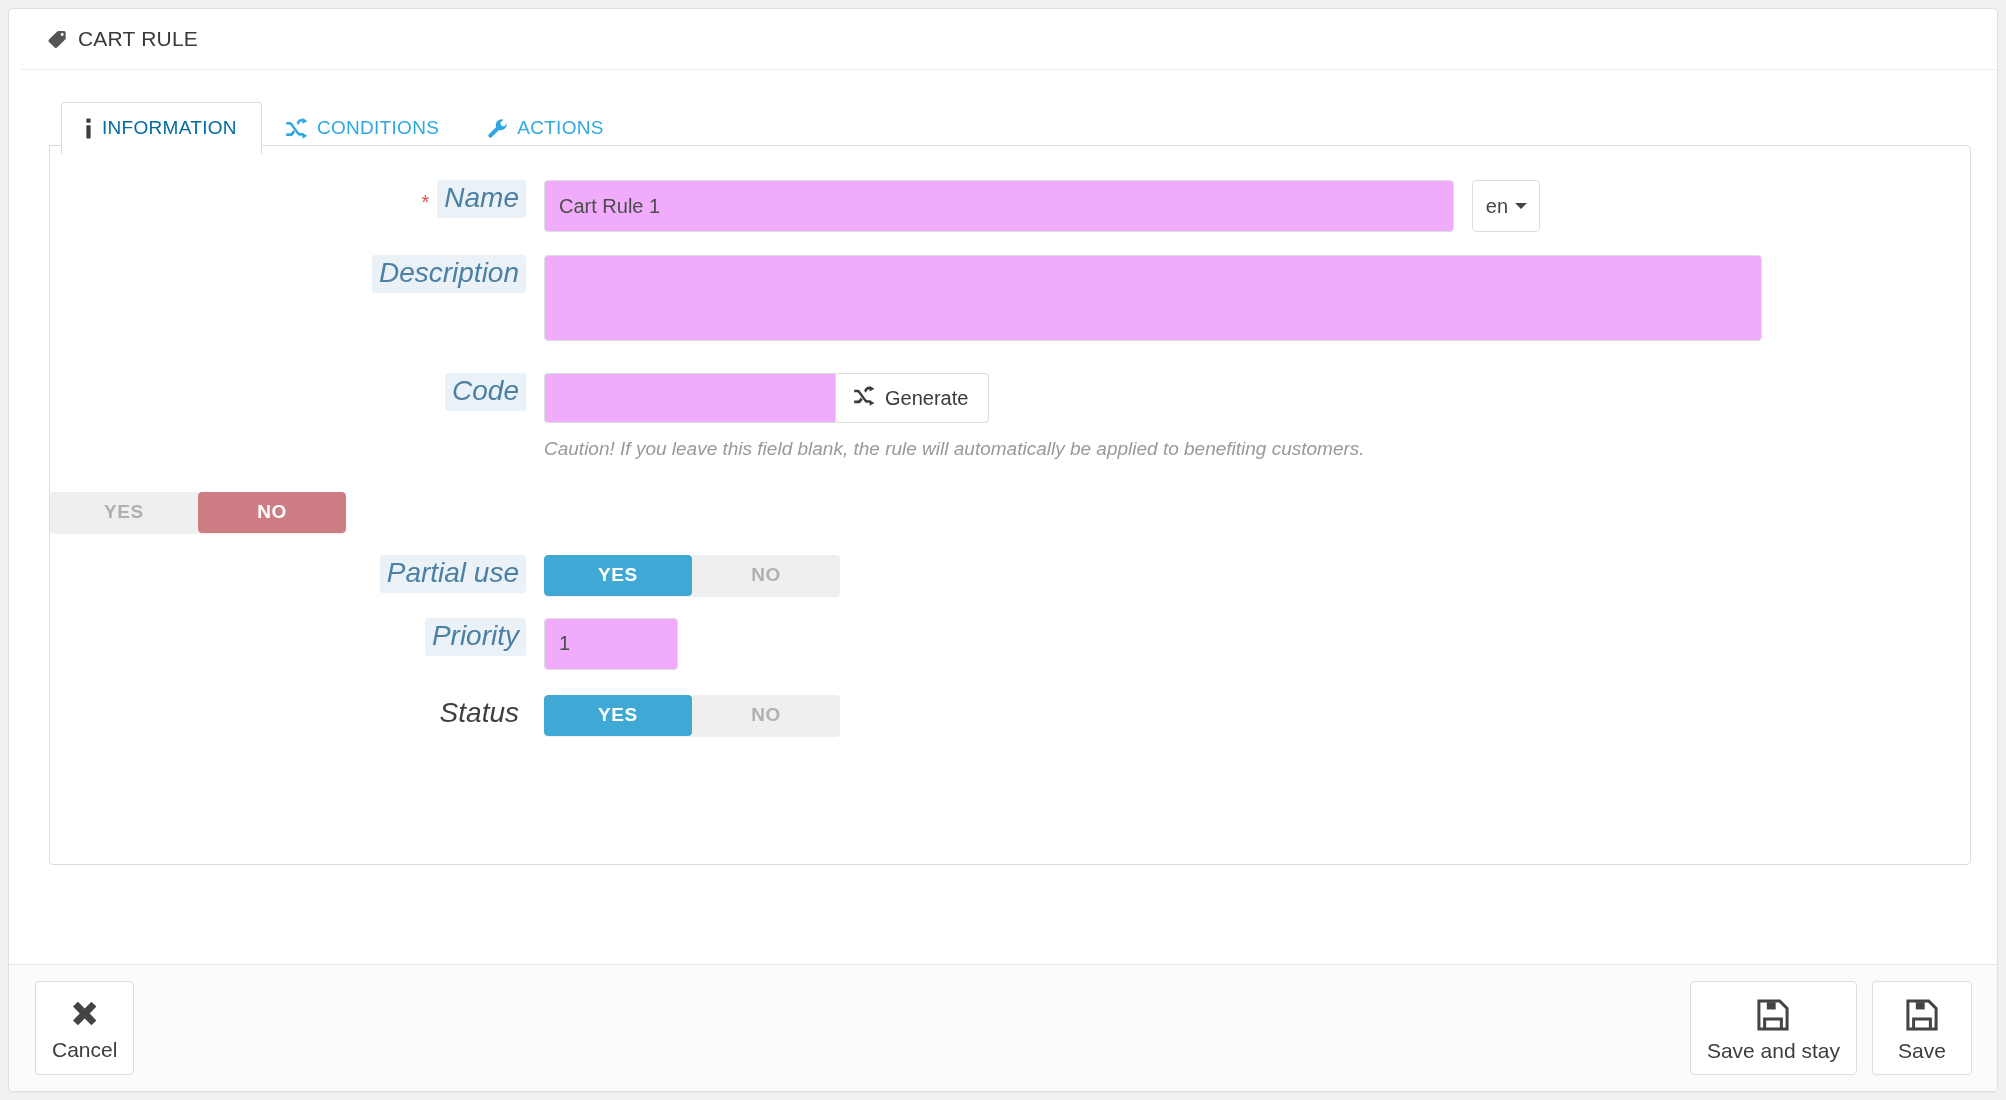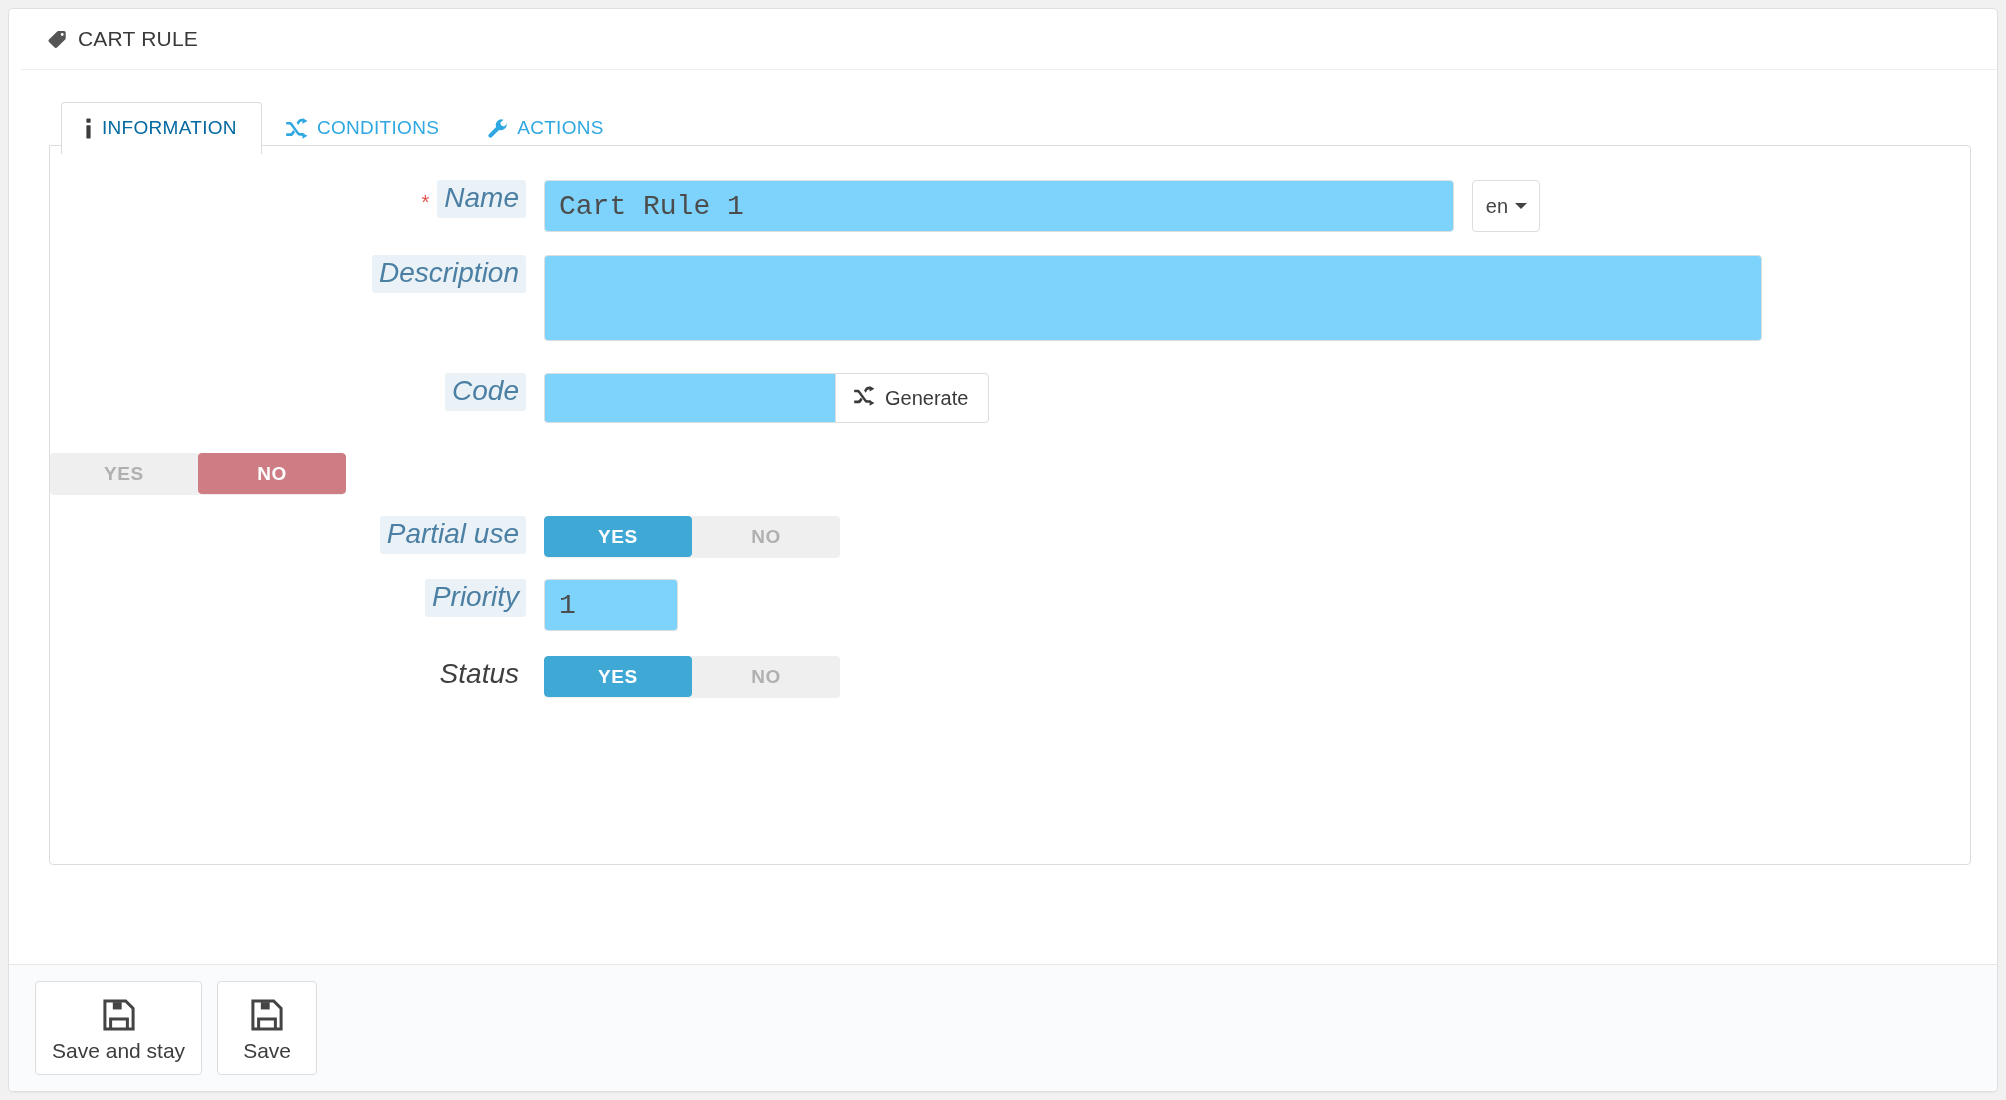--- a/index.html
+++ b/index.html
@@ -141,26 +141,26 @@
     font-style: italic;
   }
   .f-label.plain {
     color: #3f3f3f;
     background: transparent;
   }
   .ctrl-col { flex: 1; }
 
   
   .txt-input {
-    background: #7dd3fc;
+    background: #f0abfc;
     border: 1px solid #d9e0de;
     border-radius: 4px;
     box-sizing: border-box;
-    font-family: Liberation Mono, monospace;
-    font-size: 28px;
+    font-family: Liberation Sans, sans-serif;
+    font-size: 20px;
     color: #4c4c4c;
     padding: 0 14px;
     outline: none;
   }
   .txt-input::placeholder { color: #b5b5b5; }
 
   #name-input { width: 910px; height: 52px; }
 
   .lang-btn {
     width: 68px;
@@ -403,20 +403,21 @@
                   <path fill="#3a3a3a" d="M1.2 4.1h4.1c.9 0 1.45.4 2 1.15l7 9.6c.45.6.85.85 1.6.85h3.4v2.8h-3.7c-1.5 0-2.3-.55-3.1-1.65l-6.7-9.2c-.4-.55-.75-.75-1.4-.75H1.2z"></path>
                   <path fill="#3a3a3a" d="M1.2 15.9h4.1c.65 0 1-.2 1.4-.75l1.9-2.6 1.85 2.5-1.65 2.25c-.8 1.1-1.6 1.65-3.1 1.65H1.2z"></path>
                   <path fill="#3a3a3a" d="M13.9 7.35 12.05 4.85l1.65-2.25C14.5 1.5 15.3.95 16.8.95h2.5v2.8h-2.2c-.65 0-1 .2-1.4.75z"></path>
                   <path fill="#3a3a3a" d="M18.2 0l5.3 3.05-5.3 3.05z"></path>
                   <path fill="#3a3a3a" d="M18.2 15.6l5.3 3.05-5.3 3.05z"></path>
                 </svg>
               </span>
               <span>Generate</span>
             </button>
           </div>
+          <div class="hint">Caution! If you leave this field blank, the rule will automatically be applied to benefiting customers.</div>
         </div>
       </div>
 
       <div class="form-row row-high">
         <div class="ctrl-col">
           <div class="switch">
             <div class="half off-state">YES</div>
             <div class="half on-no">NO</div>
           </div>
         </div>
@@ -453,20 +454,28 @@
             <div class="half off-state">NO</div>
           </div>
         </div>
       </div>
 
     </div>
   </div>
 
   <div class="footer">
 
+    <button class="foot-btn" id="btn-cancel">
+      <span class="fb-icon">
+        <svg width="36" height="36" viewBox="0 0 24 24" aria-hidden="true">
+          <path fill="#444444" d="M19.6 6.4 15.1 11l4.5 4.6-3.3 3.3-4.5-4.6-4.5 4.6-3.3-3.3L8.5 11 4 6.4l3.3-3.3 4.5 4.6 4.5-4.6z"></path>
+        </svg>
+      </span>
+      <span class="fb-label">Cancel</span>
+    </button>
 
     <div class="footer-right">
 
       <button class="foot-btn" id="btn-save-and-stay">
         <span class="fb-icon">
           <svg width="38" height="38" viewBox="0 0 24 24" aria-hidden="true">
             <path fill="none" stroke="#444444" stroke-width="1.9" d="M3.1 3.1h13.1L20.9 7.8v13.1H3.1z"></path>
             <path fill="#444444" d="M8.1 3.9h5.6v4.6H8.1z"></path>
             <path fill="none" stroke="#444444" stroke-width="1.9" d="M6.7 20.9v-6.3h10.6v6.3"></path>
           </svg>

